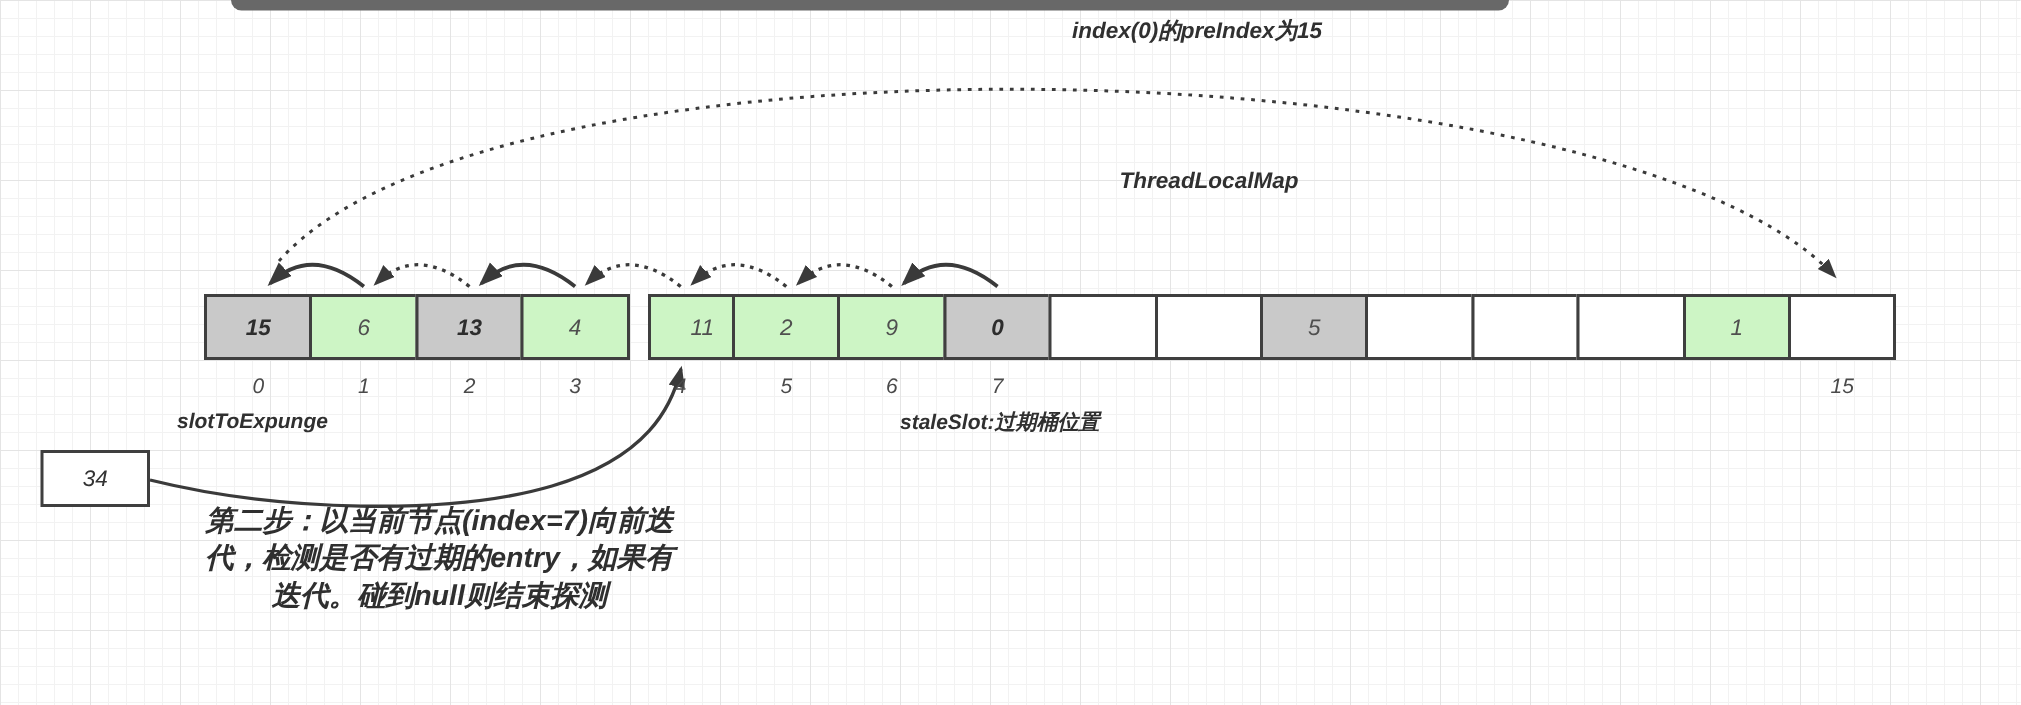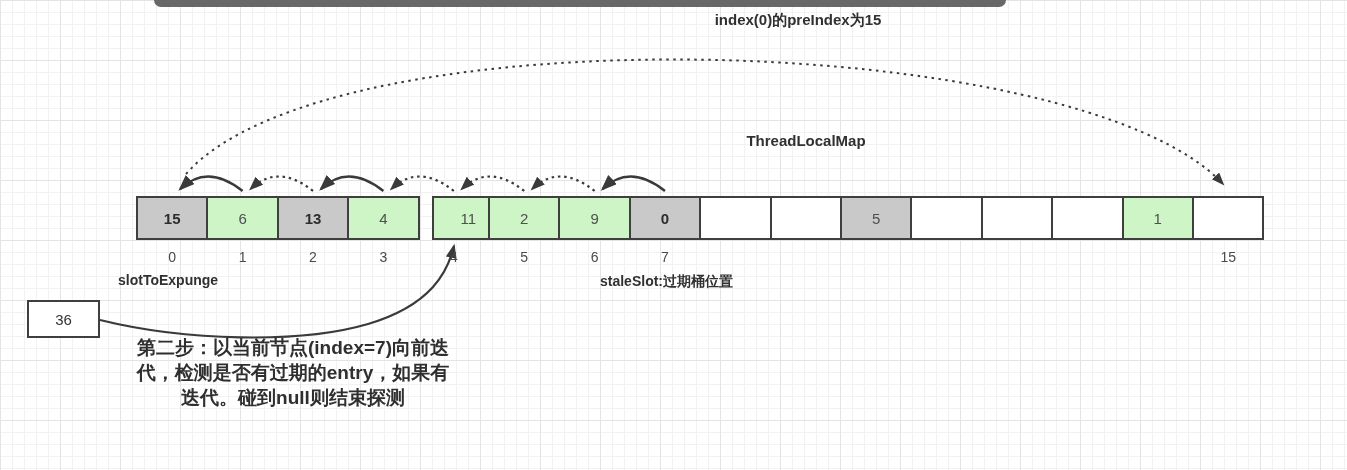--- a/index.html
+++ b/index.html
@@ -11,33 +11,34 @@
     position:relative;
     width:1347px;height:470px;
     overflow:hidden;
     background-color:#ffffff;
     background-image:
       linear-gradient(#e4e4e4 1px, transparent 1px),
       linear-gradient(90deg, #e4e4e4 1px, transparent 1px),
       linear-gradient(#f2f2f2 1px, transparent 1px),
       linear-gradient(90deg, #f2f2f2 1px, transparent 1px);
     background-size:60px 60px,60px 60px,12px 12px,12px 12px;
+    font-style:italic;
   }
   .abs{position:absolute;}
   #title-bar{
     left:154px;top:-9px;width:852px;height:16px;
     background:var(--bar,#686868);
     border-radius:7px;
   }
   .caption{
     font-weight:bold;color:#303030;
     white-space:nowrap;
   }
   #top-caption{left:648px;top:11px;width:300px;text-align:center;font-size:15px;}
-  #map-label{left:706px;top:132px;width:200px;text-align:center;font-size:15px;}
+  #map-label{left:706px;top:112px;width:200px;text-align:center;font-size:15px;}
   #slot-expunge-label{left:118px;top:272px;font-size:14px;}
   #stale-slot-label{left:600px;top:273px;font-size:14px;}
   #arrow-layer{left:0;top:0;}
   .cell{
     position:absolute;top:196px;height:44px;width:72.4px;
     box-sizing:border-box;border:2px solid var(--border,#3f3f3f);
     display:flex;align-items:center;justify-content:center;
     font-size:15px;color:#4f4f4f;
   }
   .cell.stale{background:var(--stale,#c9c9c9);}
@@ -148,21 +149,21 @@
         <span></span>
       </div>
       <div class="idx" style="left: 1206.2px;">15</div>
     </div>
 
   <div id="slot-expunge-label" class="abs caption">slotToExpunge</div>
 
   <div id="stale-slot-label" class="abs caption">staleSlot:过期桶位置</div>
 
   <div id="pointer-box" class="abs">
-    <span>36</span>
+    <span>34</span>
   </div>
 
   <div id="step-note" class="abs">
     <div>第二步：以当前节点(index=7)向前迭</div>
     <div>代，检测是否有过期的entry，如果有</div>
     <div>迭代。碰到null则结束探测</div>
   </div>
 
 </div>
 

